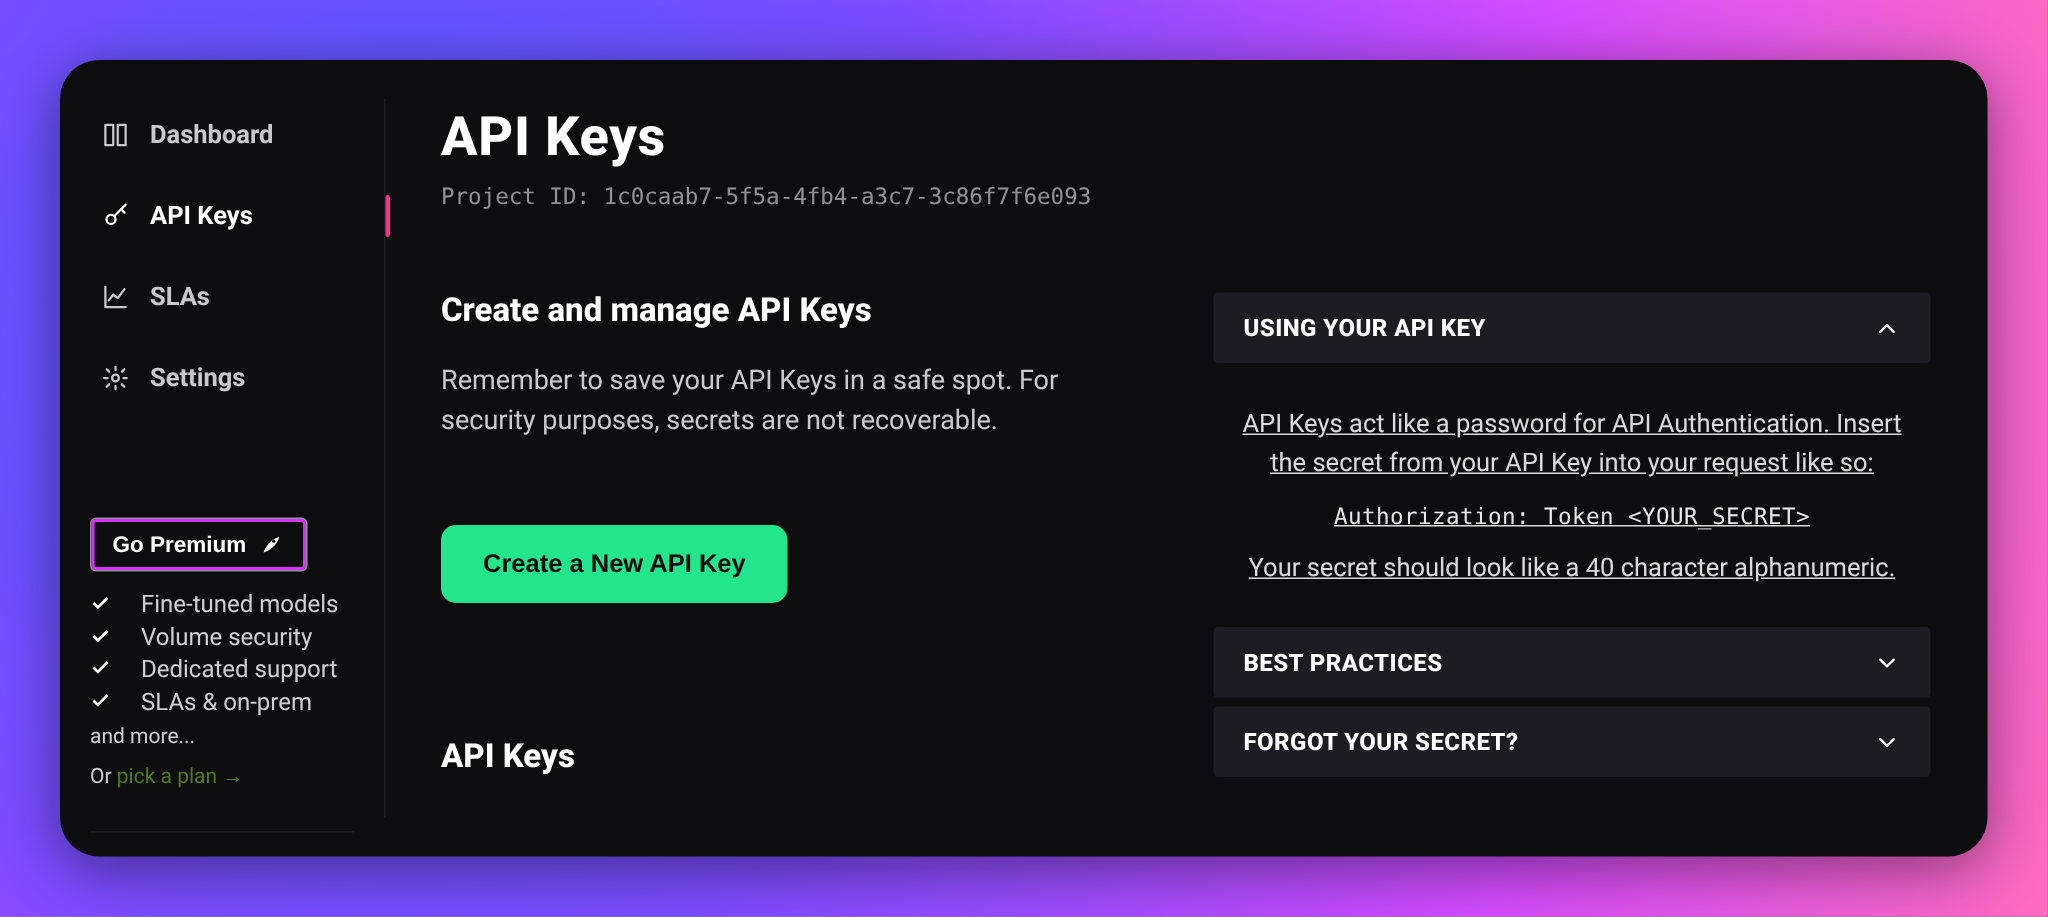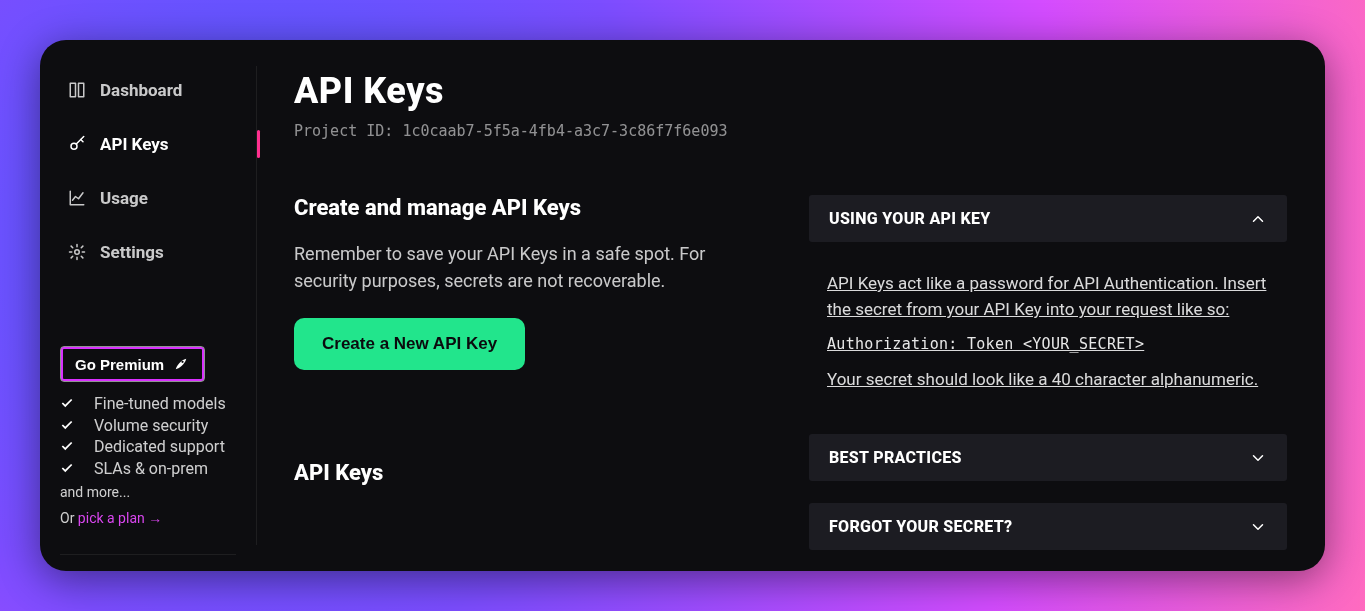--- a/index.html
+++ b/index.html
@@ -22,37 +22,37 @@
     .icon svg { width:100%; height:100%; stroke:currentColor; fill:none; stroke-width:2; stroke-linecap:round; stroke-linejoin:round; }
     .spacer { flex:1; }
     .premium-box { margin:0 20px 12px 20px; }
     .btn-premium { border:1px solid rgba(255,255,255,.55); padding:8px 14px; color:#fff; font-weight:700;
                    font-size:15px; border-radius:4px; background:transparent; display:inline-flex; align-items:center;
                    gap:8px; cursor:pointer; margin-bottom:10px; box-shadow:0 0 0 2px #d930ff inset; }
     .feat { display:flex; gap:20px; color:rgba(255,255,255,.8); font-size:16px; margin:3px 0; line-height:1.15; }
     .feat svg { stroke:#fff; width:14px; height:14px; flex-shrink:0; margin-top:1px; }
     .more  { color:rgba(255,255,255,.8); font-size:14px; margin-top:6px; }
     .plan-line { color:rgba(255,255,255,.8); font-size:14px; margin-top:10px; }
-    .plan-line a { color:#d946ef; text-decoration:none; cursor:pointer; }
+    .plan-line a { color:#4d7c0f; text-decoration:none; cursor:pointer; }
     .share { color:rgba(255,255,255,.4); font-size:14px; margin:16px 20px 0 20px; border-top:1px solid rgba(255,255,255,.07);
              padding-top:16px; cursor:pointer; max-height:4px; overflow:hidden; }
     
     .main { flex:1; padding:30px 38px; overflow:hidden; position:relative; }
     .page-title { color:#fff; font-size:36px; font-weight:800; letter-spacing:.5px; margin-bottom:10px; }
     .proj-id { color:rgba(255,255,255,.55); font-family:ui-monospace,SFMono-Regular,Menlo,Consolas,monospace; font-size:15px; }
     .columns { display:flex; gap:60px; margin-top:55px; }
     .col-left { width:455px; }
     .col-right { flex:1; }
     .h2 { color:#fff; font-size:22px; font-weight:800; margin-bottom:20px; }
     .para { color:rgba(255,255,255,.78); font-size:18px; line-height:1.5; max-width:420px; }
-    .btn-create { margin-top:24px; background:#22e58c; color:#0b0b0e; font-weight:700; font-size:17px;
+    .btn-create { margin-top:56px; background:#22e58c; color:#0b0b0e; font-weight:700; font-size:17px;
                   padding:16px 28px; border:none; border-radius:10px; cursor:pointer; }
     .section2 { color:#fff; font-size:22px; font-weight:800; margin-top:90px; }
     
-    .acc { display:flex; flex-direction:column; gap:22px; }
+    .acc { display:flex; flex-direction:column; gap:6px;text-align:center; }
     .acc-item { }
     .acc-head { background:#1c1c22; color:#fff; font-weight:800; font-size:16px; letter-spacing:.3px;
                 padding:14px 20px; display:flex; align-items:center; justify-content:space-between; cursor:pointer; border-radius:3px; }
     .acc-body { padding:28px 18px 20px 18px; color:rgba(255,255,255,.85); font-size:17px; line-height:1.55;text-decoration:underline; }
     .acc-body .code { font-family:ui-monospace,SFMono-Regular,Menlo,Consolas,monospace; font-size:15px; color:#e8e8e8;
                       display:block; margin:10px 0; letter-spacing:.3px; }
     .chev svg { stroke:#fff; }
   </style>
 </head>
 <body>
@@ -84,21 +84,21 @@
         <span>API Keys</span>
       </div>
 
       <div class="nav-item">
         <span class="icon">
           <svg viewBox="0 0 24 24">
               <path d="M3 3 v18 h18"></path>
               <path d="M6 15 l4-5 4 3 6-8"></path>
             </svg>
         </span>
-        <span>Usage</span>
+        <span>SLAs</span>
       </div>
 
       <div class="nav-item">
         <span class="icon">
           <svg viewBox="0 0 24 24">
               <circle cx="12" cy="12" r="3"></circle>
               <path d="M12 2v3M12 19v3M4.2 4.2l2.1 2.1M17.7 17.7l2.1 2.1M2 12h3M19 12h3M4.2 19.8l2.1-2.1M17.7 6.3l2.1-2.1"></path>
             </svg>
         </span>
         <span>Settings</span>

